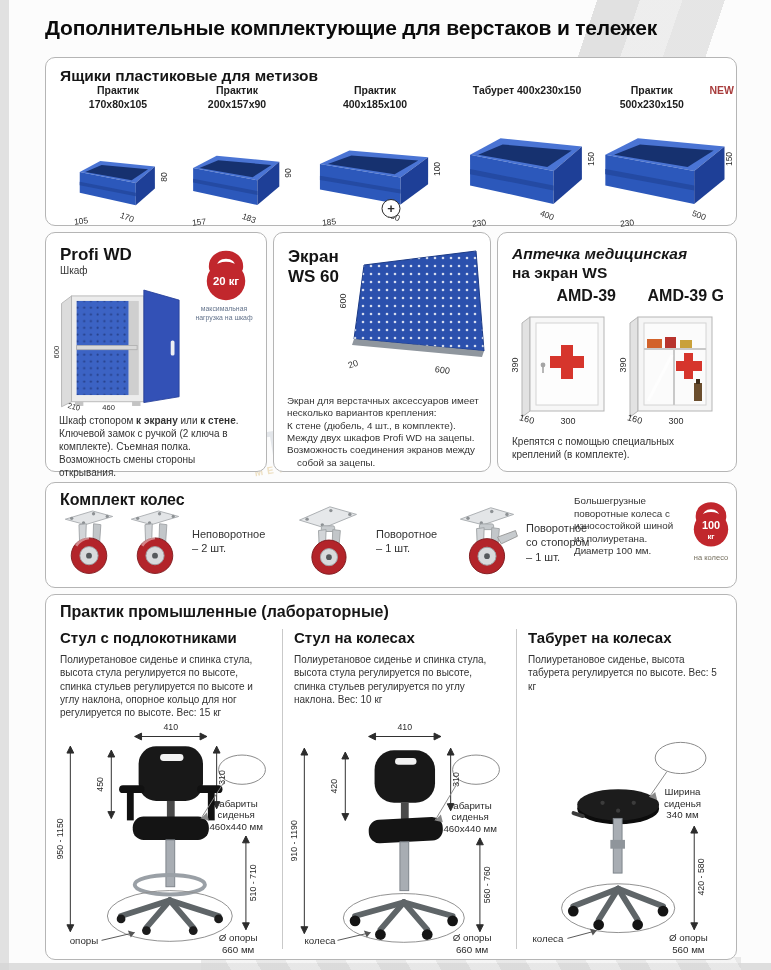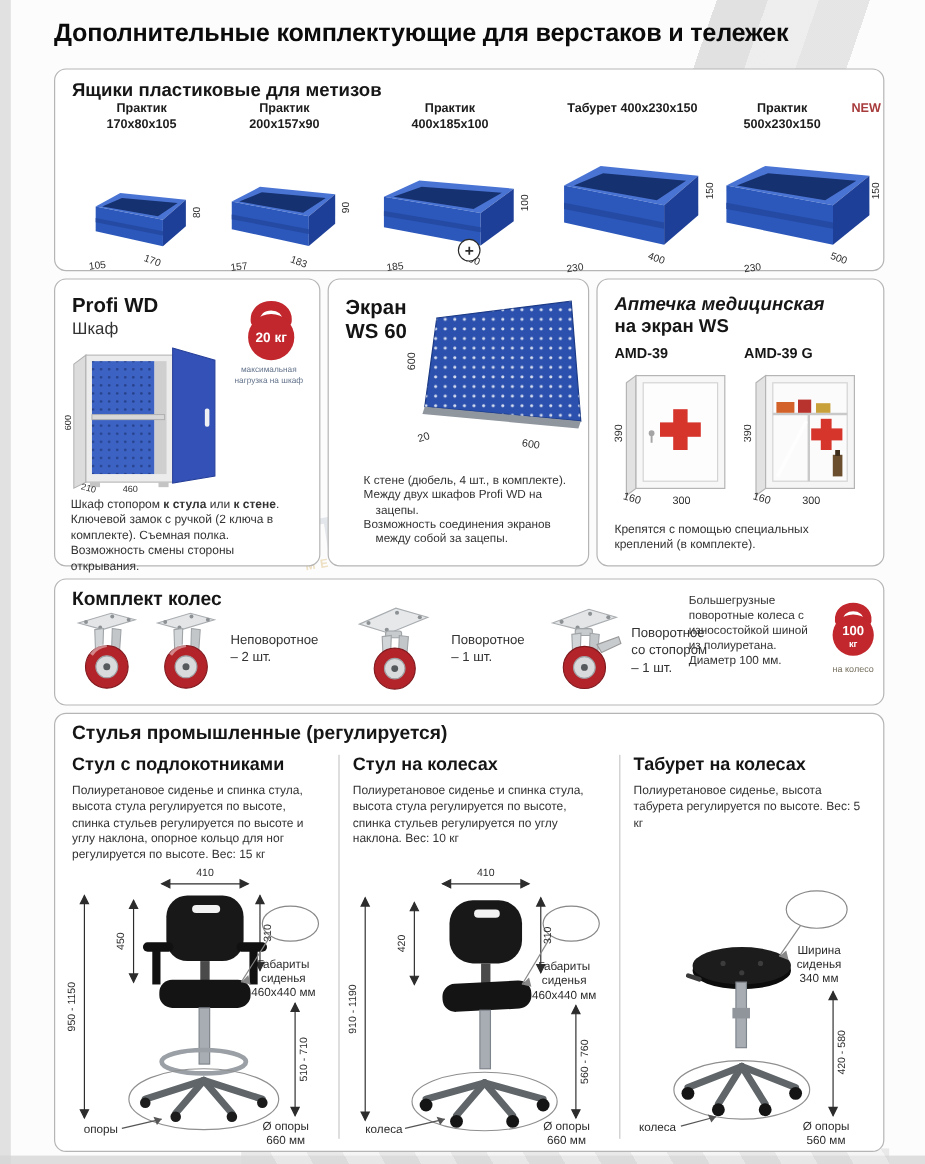--- a/index.html
+++ b/index.html
@@ -24,26 +24,26 @@
   .rotm7{transform:rotate(-7deg);display:inline-block;}
   .rot20{transform:rotate(20deg);display:inline-block;}
   .rotv{transform:rotate(-90deg);display:inline-block;}
   .optrow{position:absolute;left:50%;transform:translateX(-50%);bottom:7px;display:flex;align-items:center;gap:8px;}
   .plus{width:17px;height:17px;border:1.6px solid #2b2b2b;border-radius:50%;font-size:13px;font-weight:bold;
         display:flex;align-items:center;justify-content:center;color:#2b2b2b;background:#fff;}
   .optxt{font-size:11px;font-weight:bold;line-height:1.25;color:#1c1c1c;}
   .h2big{font-size:17px;font-weight:bold;color:#141414;line-height:1.15;}
   .small-desc{font-size:10px;line-height:1.3;color:#333;}
   .kbnote{font-size:6.9px;color:#64748c;text-align:center;line-height:1.25;}
-  .modname{font-size:12px;font-weight:bold;text-align:left;color:#161616;}
+  .modname{font-size:16px;font-weight:bold;text-align:right;color:#161616;}
   .wheel-label{position:absolute;font-size:11px;color:#333;line-height:1.3;}
   .col-title{position:absolute;font-size:15px;font-weight:bold;color:#141414;}
   .col-desc{position:absolute;font-size:10px;line-height:1.33;color:#333;}
   .divider{position:absolute;width:1px;background:#c9c9c9;top:34px;bottom:10px;}
-  .bullet{padding-left:10px;text-indent:-10px;margin-left:16px;}
+  .bullet{padding-left:10px;text-indent:-10px;}
   .wm{position:absolute;transform:rotate(-9deg);pointer-events:none;}
   .wm .t1{font-size:42px;font-weight:bold;color:rgba(140,155,175,.22);letter-spacing:2px;}
   .wm .t2{font-size:10px;font-weight:bold;color:rgba(205,160,60,.30);letter-spacing:4px;margin-top:-6px;}
   svg text{font-family:"Liberation Sans",sans-serif;}
   .dimtxt{font-size:9px;fill:#2e2e2e;}
 </style>
 </head>
 <body>
 
 <div id="page">
@@ -162,21 +162,21 @@
       <span class="bdim rotv" style="right:-2px;bottom:66px;">150</span>
     </div>
 
     <div class="optrow">
       <div class="plus">+</div>
     </div>
   </div>
 
   <div class="card" style="left:45px;top:232px;width:220px;height:238px;">
     <div class="h2big" style="position:absolute;left:14px;top:12px;">Profi WD</div>
-    <div style="position:absolute;left:14px;top:32px;font-size:14px;color:#333;">Шкаф</div>
+    <div style="position:absolute;left:14px;top:32px;font-size:10px;color:#333;">Шкаф</div>
 
     <svg style="position:absolute;left:152px;top:12px;" width="56" height="58" viewBox="0 0 64 66">
       <path d="M17,26 C15,6 49,6 47,26" stroke="#c1272d" stroke-width="9" fill="none" stroke-linecap="round"></path>
       <circle cx="32" cy="41" r="22" fill="#c1272d"></circle>
       <text x="32" y="46" text-anchor="middle" font-size="13" font-weight="bold" fill="#fff">20 кг</text>
     </svg>
     <div class="kbnote" style="position:absolute;left:142px;top:72px;width:72px;">максимальная нагрузка на шкаф</div>
 
     <svg style="position:absolute;left:8px;top:52px;" width="136" height="126" viewBox="0 0 160 150">
       <defs>
@@ -193,21 +193,21 @@
       <polygon points="106,6 148,18 148,133 106,140" fill="#3351b6" stroke="#27409a"></polygon>
       <rect x="138" y="66" width="4.5" height="18" rx="2" fill="#eef0f4"></rect>
       <rect x="24" y="139" width="10" height="5" fill="#c4c4c4"></rect>
         <rect x="92" y="139" width="10" height="5" fill="#c4c4c4"></rect>
       <text class="dimtxt" transform="rotate(-90 5 80)" x="5" y="80" text-anchor="middle">600</text>
       <text class="dimtxt" transform="rotate(14 22 148)" x="22" y="148" text-anchor="middle">210</text>
       <text class="dimtxt" x="64" y="149" text-anchor="middle">460</text>
     </svg>
 
     <div class="small-desc" style="position:absolute;left:13px;top:181px;width:196px;">
-      <span>Шкаф стопором </span><b>к стула</b><span> или </span><b>к стене</b><span>. Ключевой замок с ручкой (2 ключа в комплекте). Съемная полка. Возможность смены стороны открывания.</span>
+      <span>Шкаф стопором </span><b>к экрану</b><span> или </span><b>к стене</b><span>. Ключевой замок с ручкой (2 ключа в комплекте). Съемная полка. Возможность смены стороны открывания.</span>
     </div>
   </div>
 
   <div class="card" style="left:273px;top:232px;width:216px;height:238px;">
     <div class="h2big" style="position:absolute;left:14px;top:14px;">Экран</div>
     <div class="h2big" style="position:absolute;left:14px;top:34px;">WS 60</div>
 
     <svg style="position:absolute;left:46px;top:6px;" width="168" height="152" viewBox="0 0 168 152">
       <defs>
           <pattern id="dotsP2" width="8" height="8" patternUnits="userSpaceOnUse">
@@ -216,20 +216,21 @@
         </defs>
       <polygon points="44,26 156,12 164,112 34,100" fill="#2b50ad" stroke="#1c3a85"></polygon>
       <polygon points="44,26 156,12 164,112 34,100" fill="url(#dotsP2)"></polygon>
       <polygon points="34,100 164,112 162,118 32,106" fill="#8f969e"></polygon>
       <text class="dimtxt" transform="rotate(-90 26 62)" x="26" y="62" text-anchor="middle">600</text>
       <text class="dimtxt" transform="rotate(8 122 134)" x="122" y="134" text-anchor="middle">600</text>
       <text class="dimtxt" transform="rotate(-18 34 128)" x="34" y="128" text-anchor="middle">20</text>
     </svg>
 
     <div class="small-desc" style="position:absolute;left:13px;top:162px;width:192px;font-size:9.8px;line-height:1.26;">
+      <div>Экран для верстачных аксессуаров имеет несколько вариантов крепления:</div>
       <div class="bullet">К стене (дюбель, 4 шт., в комплекте).</div>
       <div class="bullet">Между двух шкафов Profi WD на зацепы.</div>
       <div class="bullet">Возможность соединения экранов между собой за зацепы.</div>
     </div>
   </div>
 
   <div class="card" style="left:497px;top:232px;width:238px;height:238px;">
     <div class="sec-title" style="left:14px;top:12px;font-style:italic;">Аптечка медицинская</div>
     <div class="sec-title" style="left:14px;top:31px;">на экран WS</div>
 
@@ -353,21 +354,21 @@
     <svg style="position:absolute;left:640px;top:12px;" width="50" height="56" viewBox="0 0 64 66">
       <path d="M17,26 C15,6 49,6 47,26" stroke="#c1272d" stroke-width="9" fill="none" stroke-linecap="round"></path>
       <circle cx="32" cy="41" r="22" fill="#c1272d"></circle>
       <text x="32" y="41" text-anchor="middle" font-size="14" font-weight="bold" fill="#fff">100</text>
       <text x="32" y="54" text-anchor="middle" font-size="10" font-weight="bold" fill="#fff">кг</text>
     </svg>
     <div style="position:absolute;left:636px;top:70px;width:58px;text-align:center;font-size:7.5px;color:#756f5e;">на колесо</div>
   </div>
 
   <div class="card" style="left:45px;top:594px;width:690px;height:364px;">
-    <div class="sec-title" style="left:14px;top:8px;font-size:16px;">Стулья промышленные (регулируется)</div>
+    <div class="sec-title" style="left:14px;top:8px;font-size:16px;">Практик промышленные (лабораторные)</div>
     <div class="divider" style="left:236px;"></div>
     <div class="divider" style="left:470px;"></div>
 
     <div class="col-title" style="left:14px;top:34px;">Стул с подлокотниками</div>
     <div class="col-desc" style="left:14px;top:58px;width:212px;">Полиуретановое сиденье и спинка стула, высота стула регулируется по высоте, спинка стульев регулируется по высоте и углу наклона, опорное кольцо для ног регулируется по высоте. Вес: 15 кг</div>
 
     <div class="col-title" style="left:248px;top:34px;">Стул на колесах</div>
     <div class="col-desc" style="left:248px;top:58px;width:206px;">Полиуретановое сиденье и спинка стула, высота стула регулируется по высоте, спинка стульев регулируется по углу наклона. Вес: 10 кг</div>
 
     <div class="col-title" style="left:482px;top:34px;">Табурет на колесах</div>

